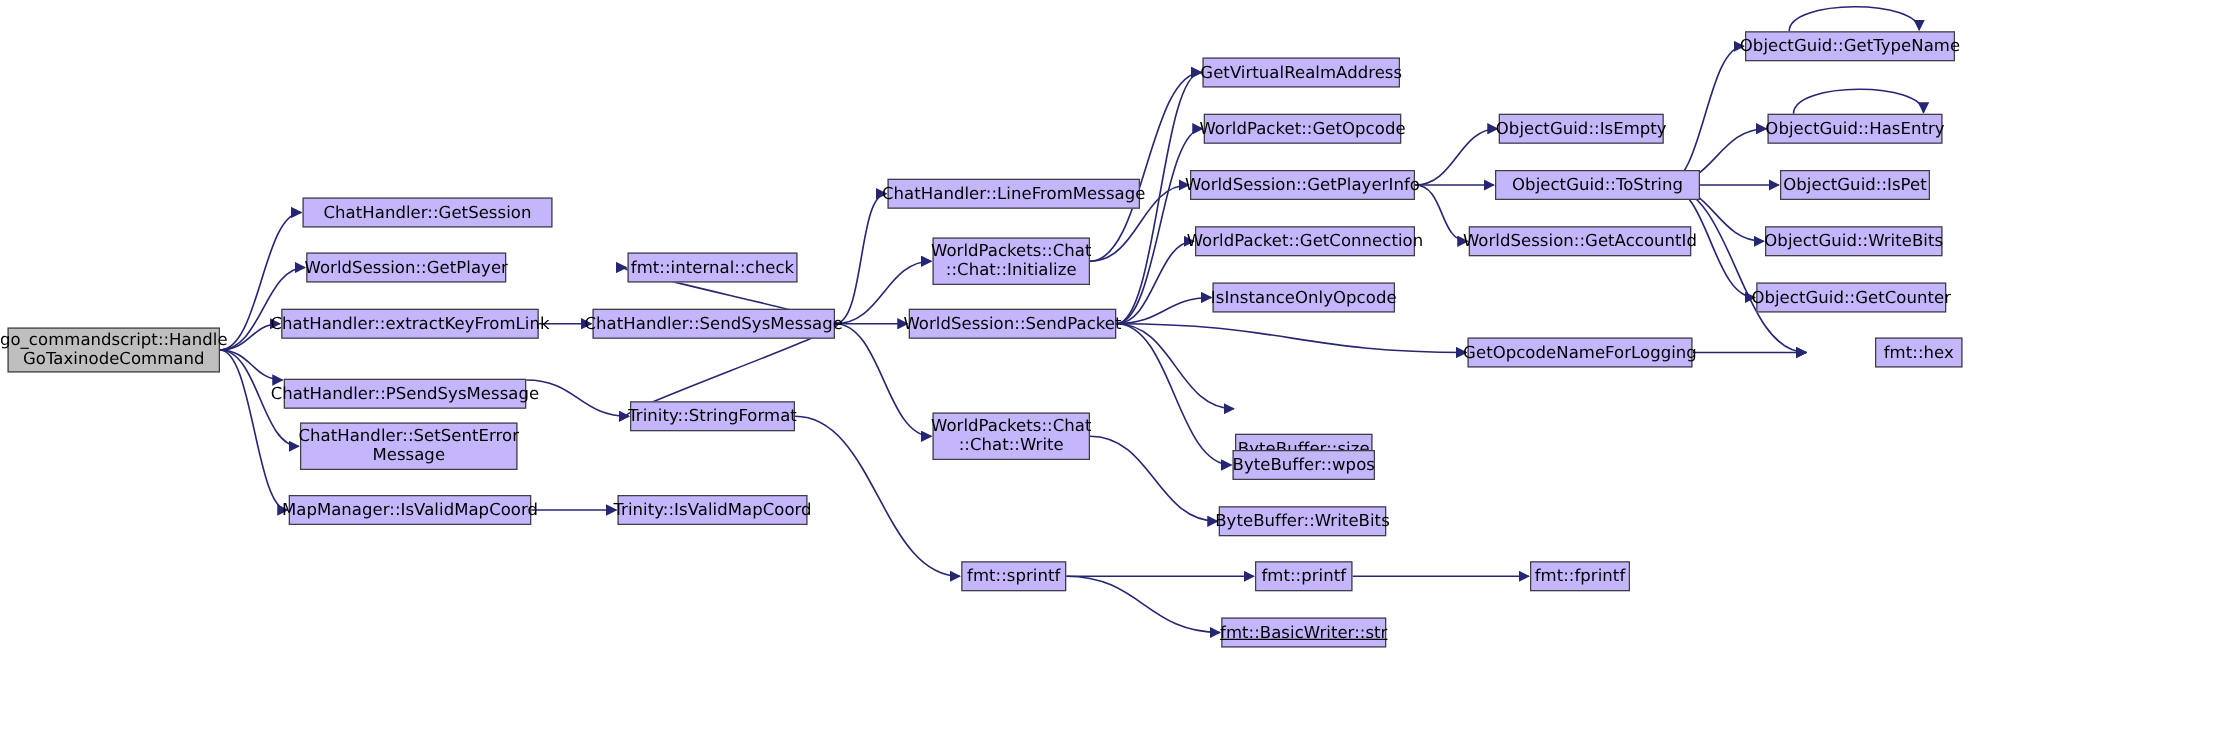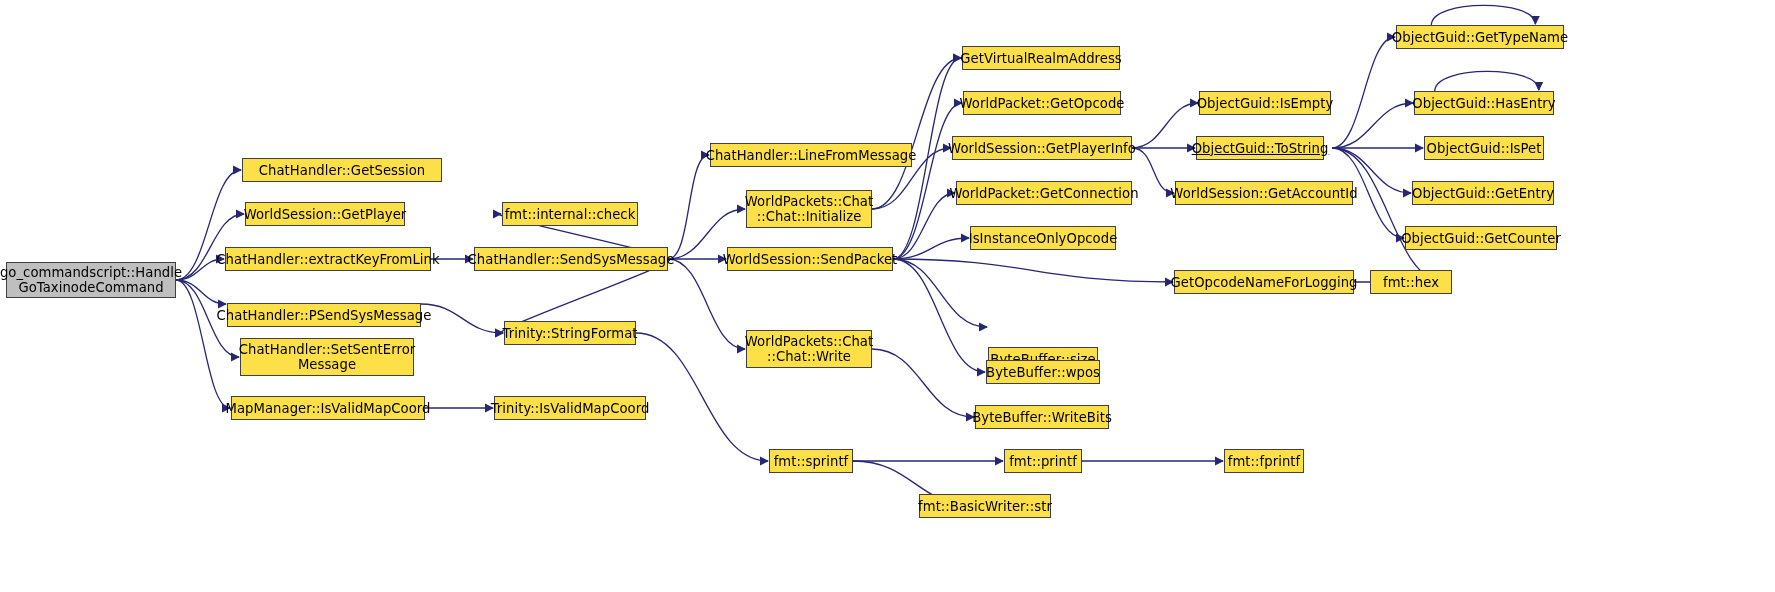--- a/index.html
+++ b/index.html
@@ -24,21 +24,21 @@
     pointer-events: none;
   }
   .node {
     position: absolute;
     box-sizing: border-box;
     display: flex;
     align-items: center;
     justify-content: center;
     text-align: center;
     border: 1px solid #404040;
-    background: #fde047;
+    background: #c4b5fd;
     color: #000000;
     font-size: 13.2px;
     line-height: 15px;
     letter-spacing: 0.05px;
     white-space: pre-line;
     z-index: 2;
   }
   .node.root {
     background: #bfbfbf;
     border-color: #404040;
@@ -121,26 +121,26 @@
       <div class="node" style="left: 769px; top: 449px; width: 84px; height: 24px;">fmt::sprintf</div>
       <div class="node" style="left: 962px; top: 46px; width: 158px; height: 24px;">GetVirtualRealmAddress</div>
       <div class="node" style="left: 963px; top: 91px; width: 158px; height: 24px;">WorldPacket::GetOpcode</div>
       <div class="node" style="left: 952px; top: 136px; width: 180px; height: 24px;">WorldSession::GetPlayerInfo</div>
       <div class="node" style="left: 956px; top: 181px; width: 176px; height: 24px;">WorldPacket::GetConnection</div>
       <div class="node" style="left: 970px; top: 226px; width: 146px; height: 24px;">IsInstanceOnlyOpcode</div>
       <div class="node" style="left: 988px; top: 315px; width: 110px; height: 24px; margin-top: 32px;">ByteBuffer::size</div>
       <div class="node" style="left: 986px; top: 360px; width: 114px; height: 24px; text-align: right;">ByteBuffer::wpos</div>
       <div class="node" style="left: 975px; top: 405px; width: 134px; height: 24px;">ByteBuffer::WriteBits</div>
       <div class="node" style="left: 1004px; top: 449px; width: 78px; height: 24px;">fmt::printf</div>
-      <div class="node" style="left: 919px; top: 494px; width: 132px; height: 24px;">fmt::BasicWriter::str</div>
+      <div class="node" style="left: 977px; top: 494px; width: 132px; height: 24px; text-decoration: underline;">fmt::BasicWriter::str</div>
       <div class="node" style="left: 1199px; top: 91px; width: 132px; height: 24px;">ObjectGuid::IsEmpty</div>
-      <div class="node" style="left: 1196px; top: 136px; width: 128px; height: 24px; text-decoration: underline;">ObjectGuid::ToString</div>
+      <div class="node" style="left: 1196px; top: 136px; width: 164px; height: 24px;">ObjectGuid::ToString</div>
       <div class="node" style="left: 1175px; top: 181px; width: 178px; height: 24px;">WorldSession::GetAccountId</div>
       <div class="node" style="left: 1174px; top: 270px; width: 180px; height: 24px;">GetOpcodeNameForLogging</div>
       <div class="node" style="left: 1224px; top: 449px; width: 80px; height: 24px;">fmt::fprintf</div>
       <div class="node" style="left: 1396px; top: 25px; width: 168px; height: 24px;">ObjectGuid::GetTypeName</div>
       <div class="node" style="left: 1414px; top: 91px; width: 140px; height: 24px;">ObjectGuid::HasEntry</div>
       <div class="node" style="left: 1424px; top: 136px; width: 120px; height: 24px;">ObjectGuid::IsPet</div>
-      <div class="node" style="left: 1412px; top: 181px; width: 142px; height: 24px;">ObjectGuid::GetEntry</div>
+      <div class="node" style="left: 1412px; top: 181px; width: 142px; height: 24px;">ObjectGuid::WriteBits</div>
       <div class="node" style="left: 1405px; top: 226px; width: 152px; height: 24px;">ObjectGuid::GetCounter</div>
-      <div class="node" style="left: 1370px; top: 270px; width: 82px; height: 24px;">fmt::hex</div>
+      <div class="node" style="left: 1500px; top: 270px; width: 70px; height: 24px;">fmt::hex</div>
     </div>
 </div>
 
 </body></html>

